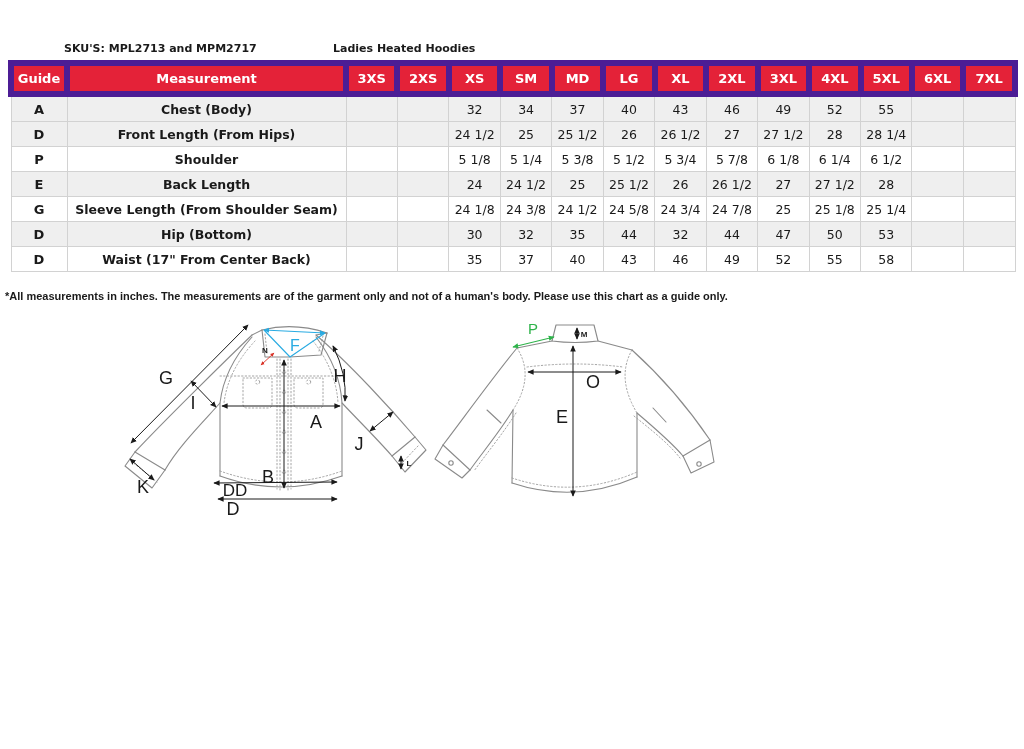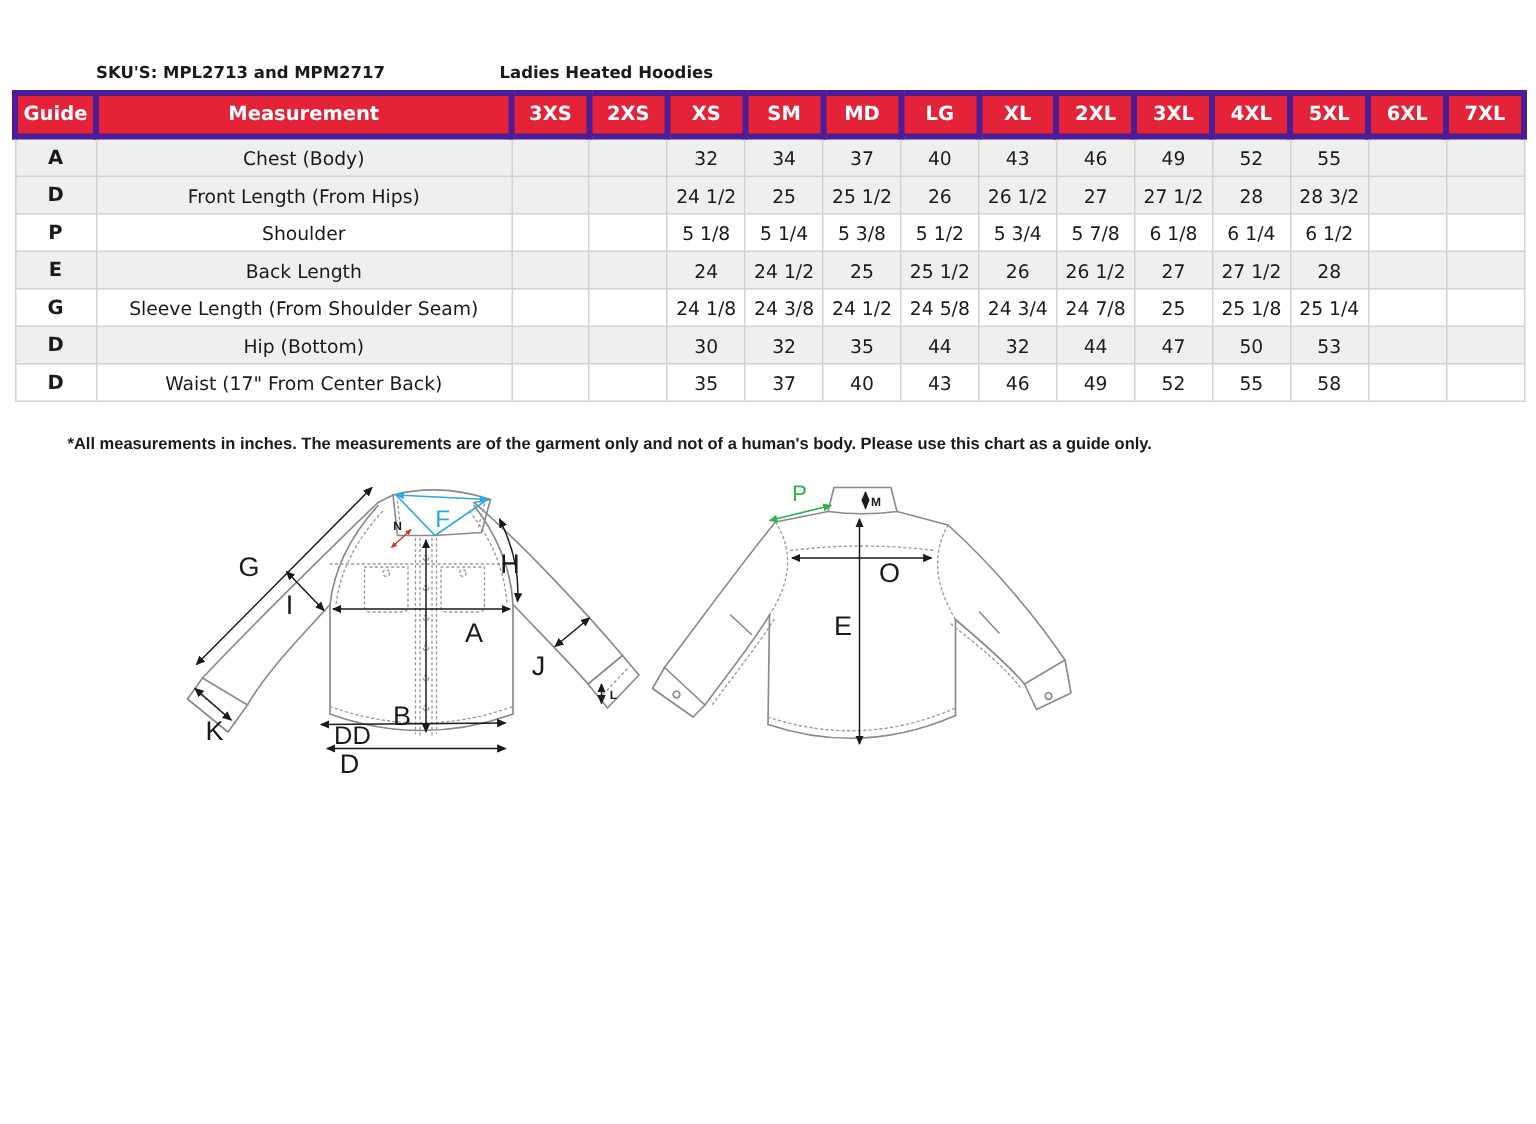--- a/index.html
+++ b/index.html
@@ -12,35 +12,35 @@
   #title-sku{left:64px;top:42px;}
   #title-product{left:333px;top:42px;}
 
   table#size-chart{
     position:absolute;left:8px;top:60px;width:1010px;
     border-collapse:collapse;table-layout:fixed;
   }
   #size-chart thead th{
     background:#e42238;color:#ffffff;font-size:13px;font-weight:bold;
     height:25px;padding:0;text-align:center;
-    border:4px solid #4c1d95;
+    border:6px solid #4c1d95;
   }
   #size-chart thead th:first-child{width:50px;}
   #size-chart thead th:nth-child(2){width:273px;}
   #size-chart tbody td{
     height:24px;padding:0 2px;text-align:center;font-size:12.5px;
     border:1px solid #d2d2d2;background:#ffffff;white-space:nowrap;
   }
   #size-chart tbody tr.alt td{background:#efefef;}
   #size-chart tbody td.guide{font-weight:bold;font-size:13px;}
-  #size-chart tbody td.meas{font-weight:normal;}
+  #size-chart tbody td.meas{font-weight:bold;}
 
   #footnote{
     left:5px;top:290px;font-family:"Liberation Sans",sans-serif;
-    font-weight:bold;font-size:11px;white-space:nowrap;margin-left:40px;
+    font-weight:bold;font-size:11px;white-space:nowrap;
   }
 
   svg{position:absolute;overflow:visible;}
   #front-view{left:118px;top:320px;}
   #back-view{left:435px;top:320px;}
 
   .garm{stroke:#8a8a8a;stroke-width:1.1;fill:none;stroke-linejoin:round;stroke-linecap:round;}
   .stitch{stroke:#9a9a9a;stroke-width:0.9;fill:none;stroke-dasharray:1.4 2.2;stroke-linecap:round;}
   .arrow{stroke:#1a1a1a;stroke-width:1;fill:none;}
   .lbl{font-family:"Liberation Sans",sans-serif;font-size:18px;fill:#1a1a1a;text-anchor:middle;stroke:none;}
@@ -96,21 +96,21 @@
         <td></td>
         <td></td>
         <td>24 1/2</td>
         <td>25</td>
         <td>25 1/2</td>
         <td>26</td>
         <td>26 1/2</td>
         <td>27</td>
         <td>27 1/2</td>
         <td>28</td>
-        <td>28 3/2</td>
+        <td>28 1/4</td>
         <td></td>
         <td></td>
       </tr>
       <tr>
         <td class="guide">P</td>
         <td class="meas">Shoulder</td>
         <td></td>
         <td></td>
         <td>5 1/8</td>
         <td>5 1/4</td>

